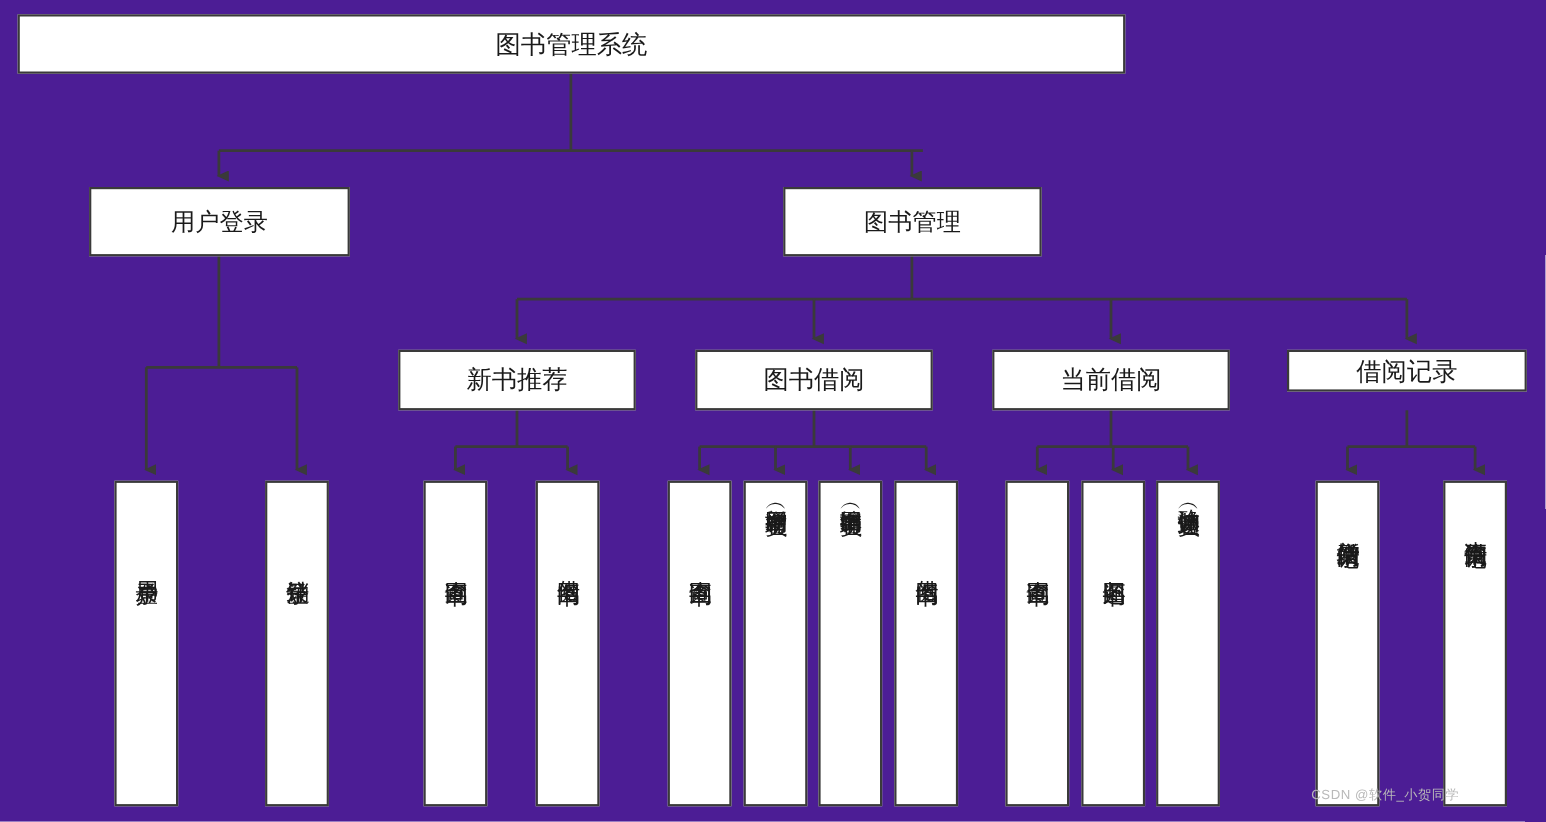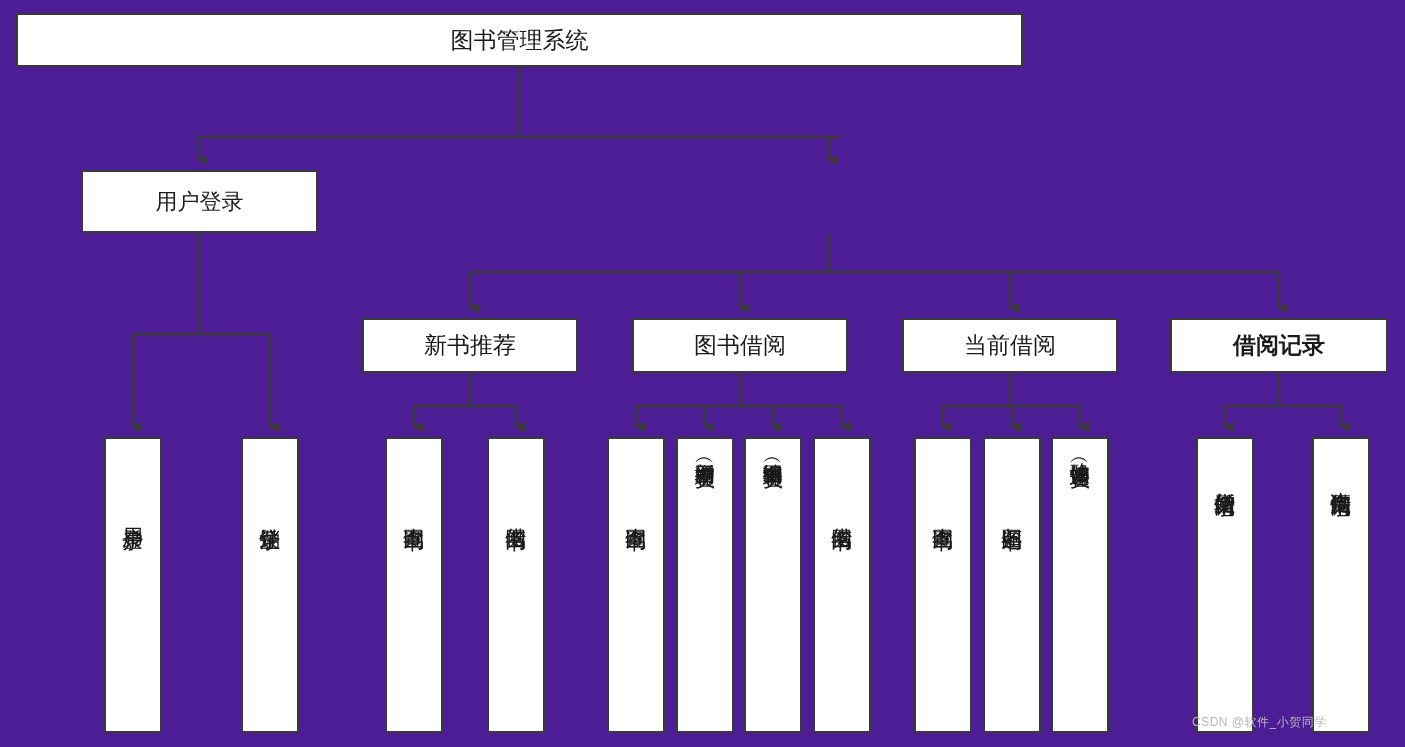--- a/index.html
+++ b/index.html
@@ -126,34 +126,37 @@
   </svg>
 
   <div class="node root" style="left:16px; top:13px; width:1007px; height:54px;">
     <span>图书管理系统</span>
   </div>
 
   <div class="node lvl2" style="left:81px; top:170px; width:237px; height:63px;">
     <span>用户登录</span>
   </div>
 
+  <div class="node lvl2" style="left:712px; top:170px; width:235px; height:63px;">
+    <span>图书管理</span>
+  </div>
 
   <div class="node lvl3" style="left:362px; top:318px; width:216px; height:55px;">
     <span>新书推荐</span>
   </div>
 
   <div class="node lvl3" style="left:632px; top:318px; width:216px; height:55px;">
     <span>图书借阅</span>
   </div>
 
   <div class="node lvl3" style="left:902px; top:318px; width:216px; height:55px;">
     <span>当前借阅</span>
   </div>
 
-  <div class="node lvl3" style="left:1170px; top:318px; width:218px; height:55px;font-weight:bold;">
+  <div class="node lvl3" style="left:1170px; top:318px; width:218px; height:38px;">
     <span>借阅记录</span>
   </div>
 
   <div class="node leaf" style="left:104px; top:437px; width:58px; height:296px; padding-top:72px;">
     <span class="vlabel">用户登录</span>
   </div>
 
   <div class="node leaf" style="left:241px; top:437px; width:58px; height:296px; padding-top:72px;">
     <span class="vlabel">注销登录</span>
   </div>

